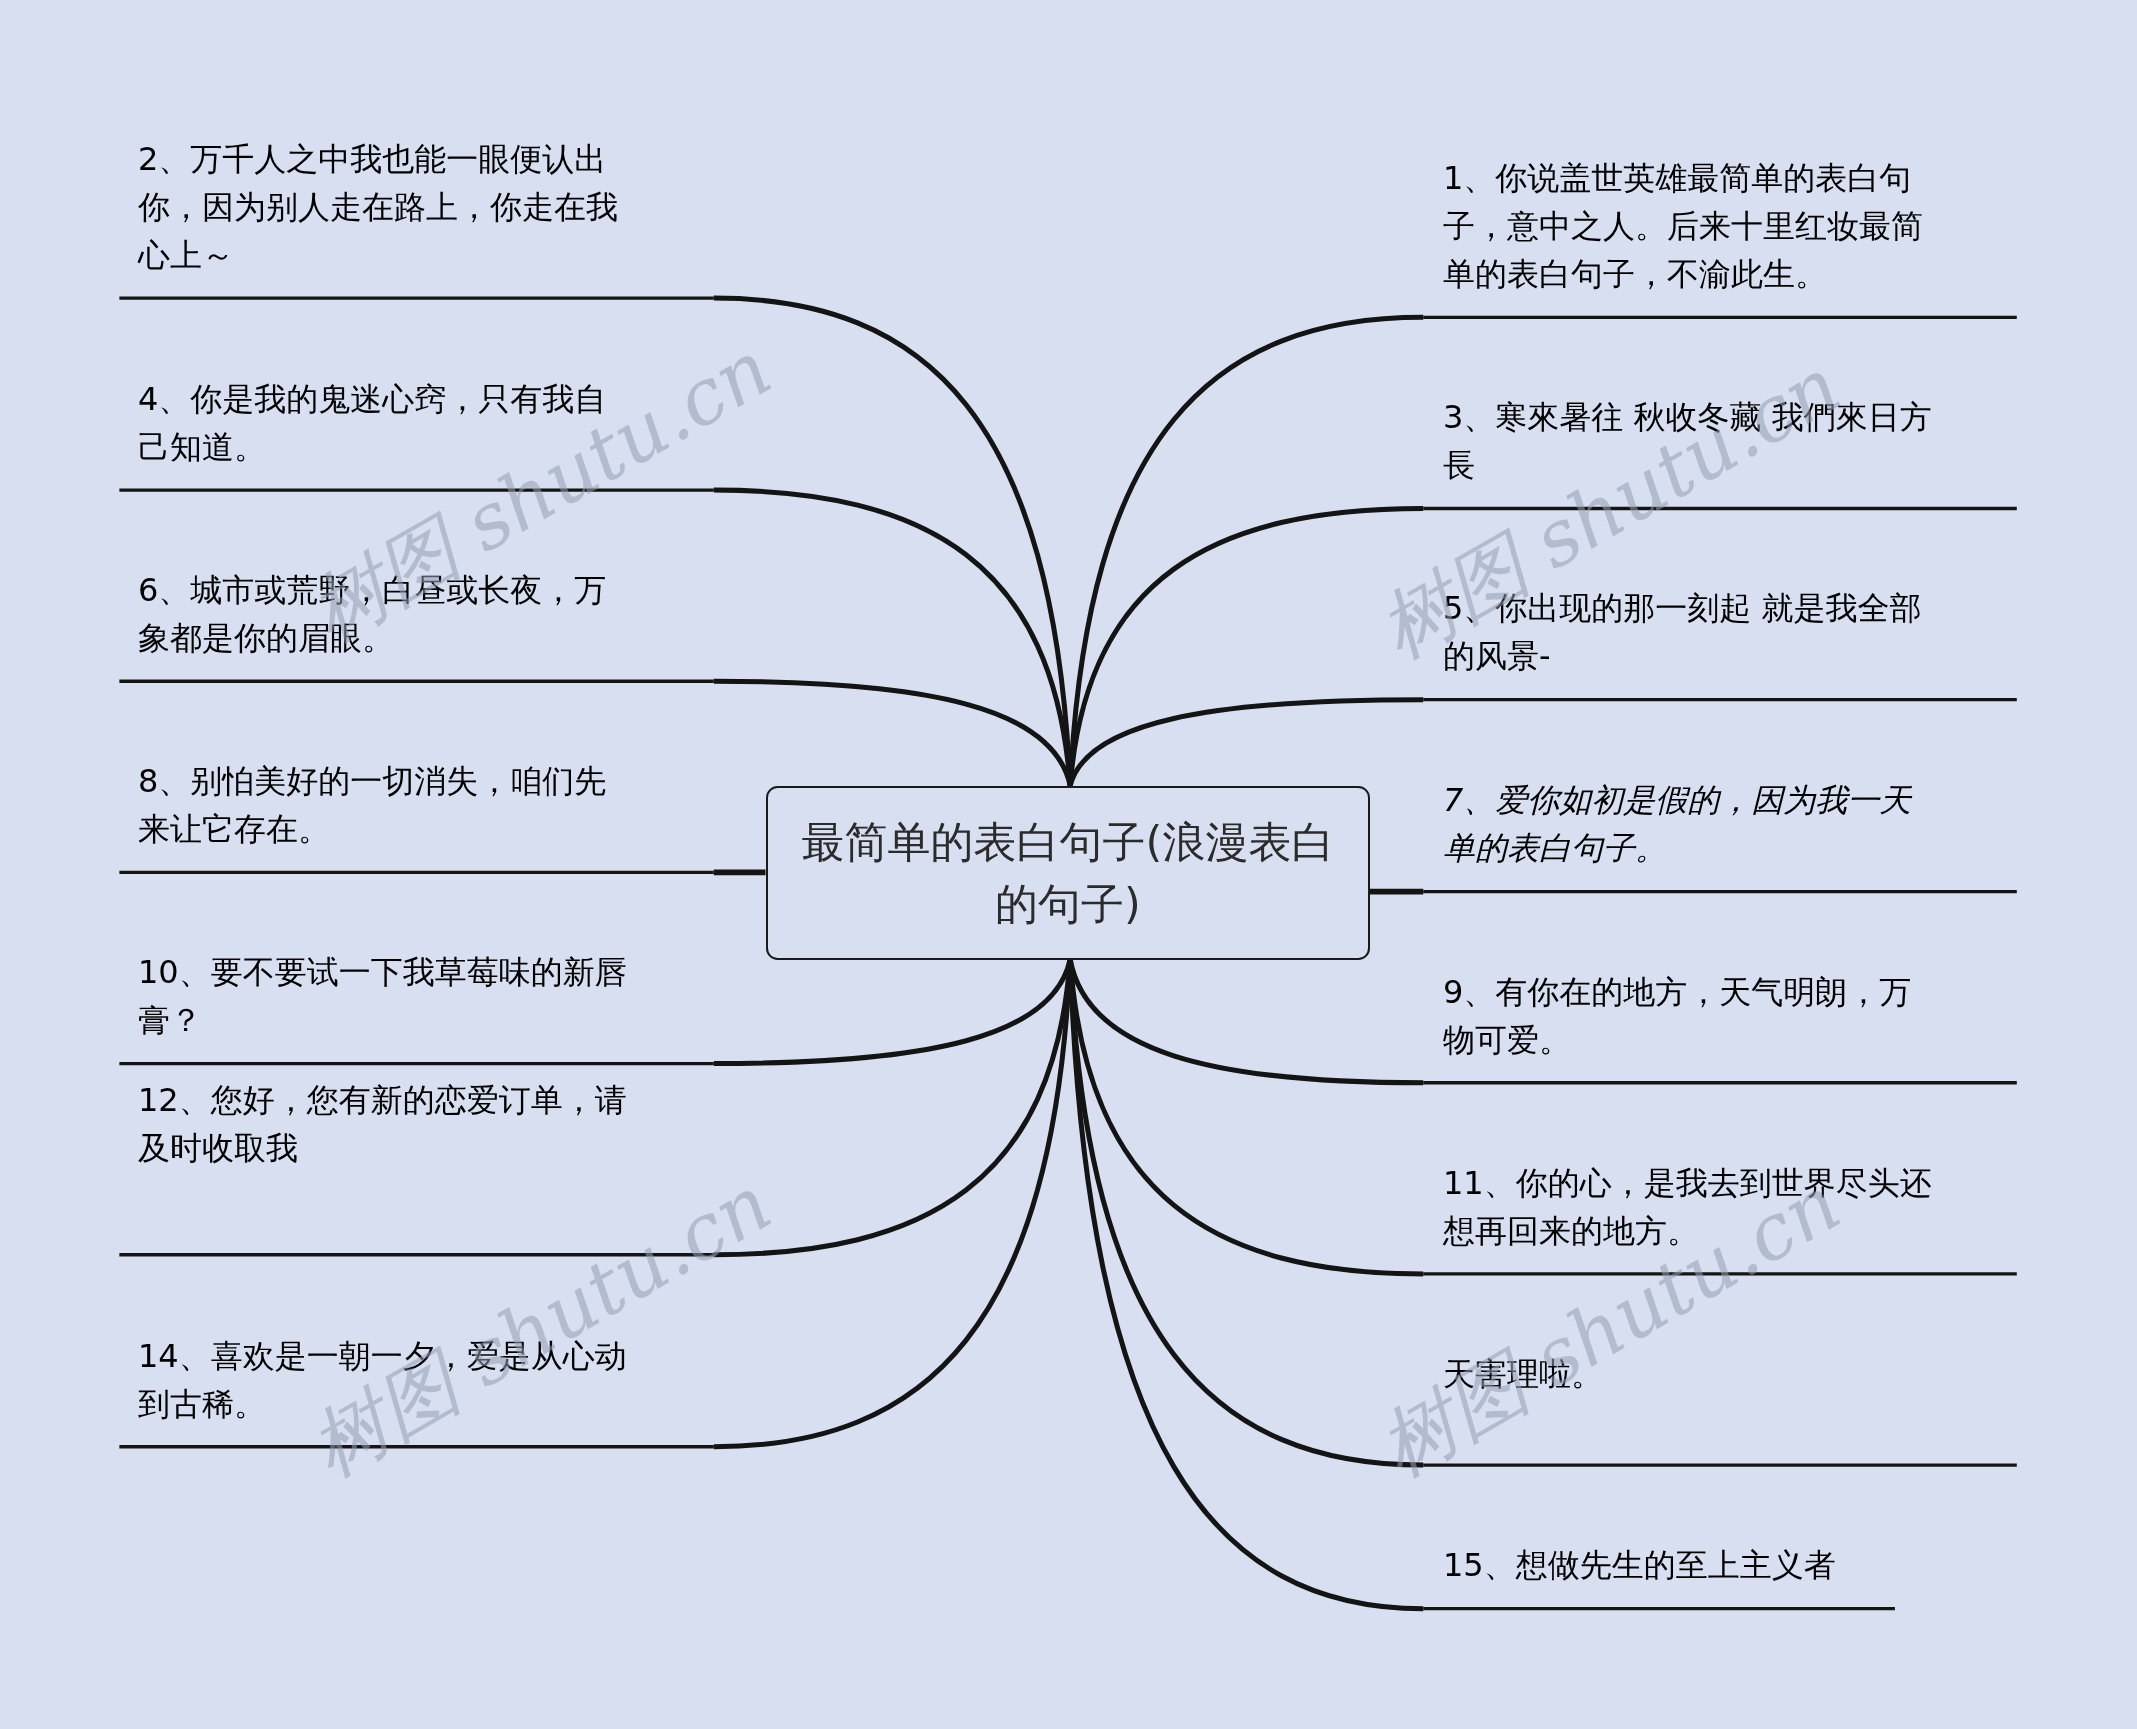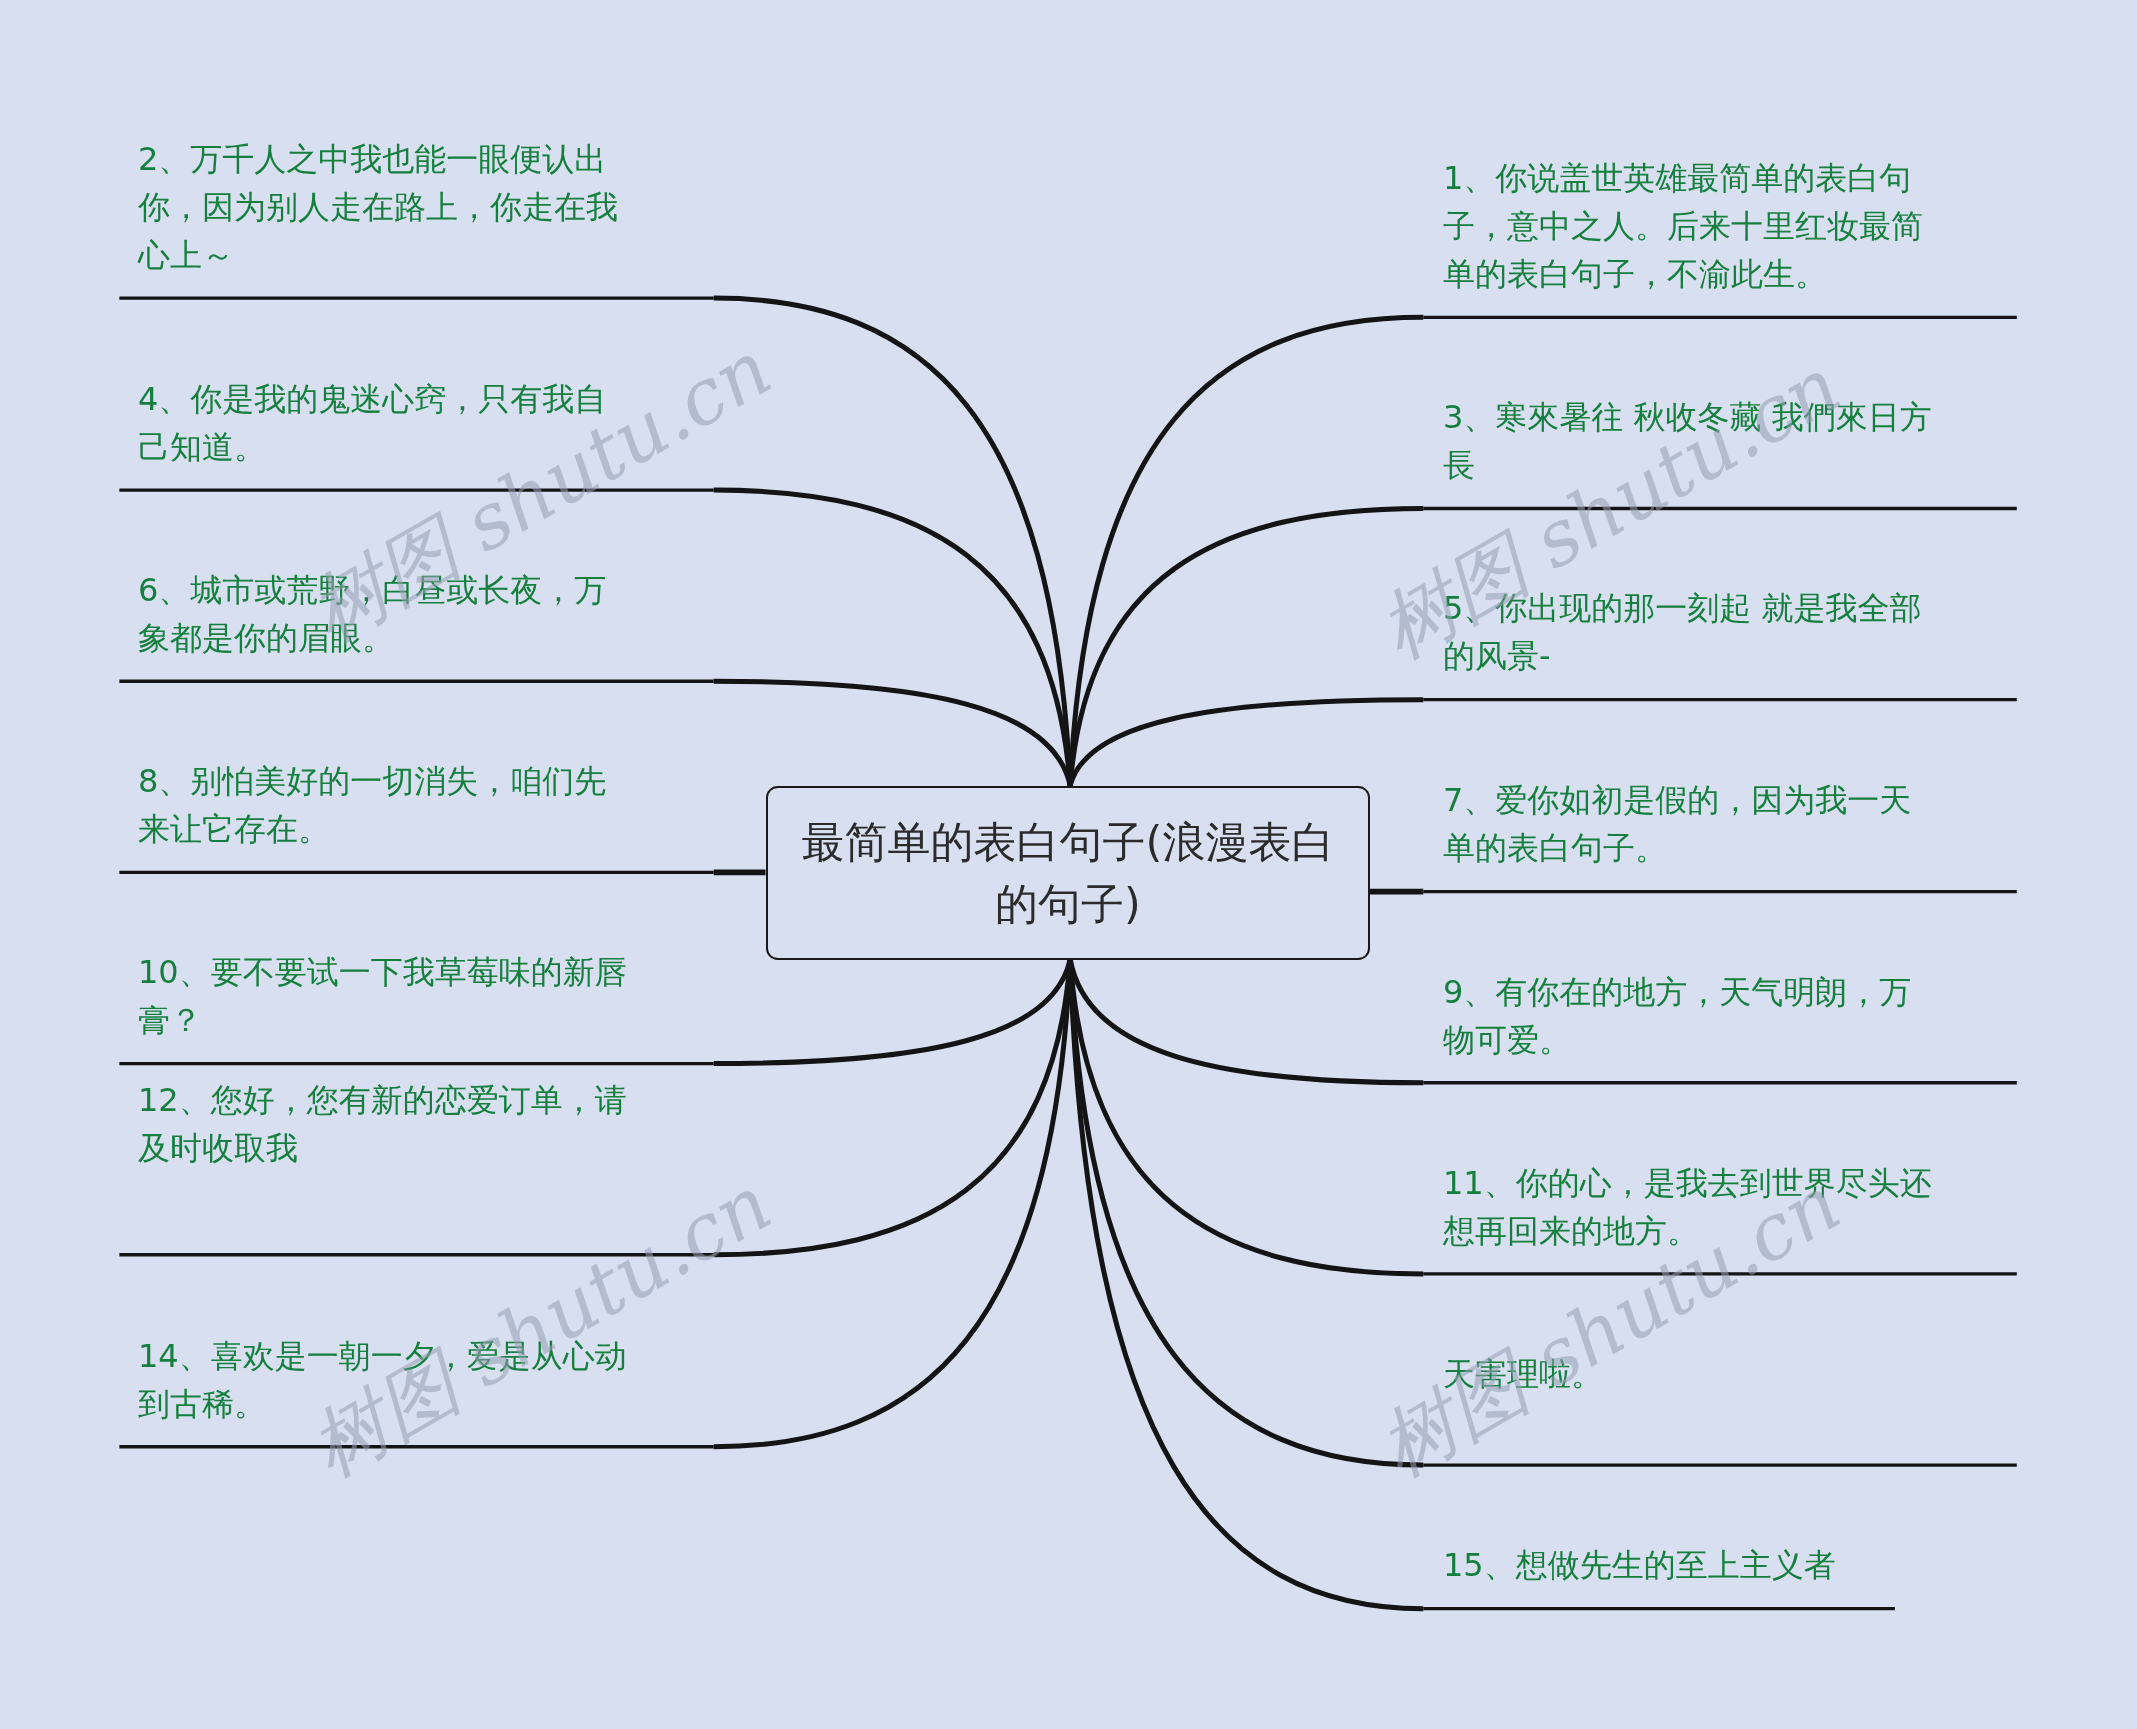--- a/index.html
+++ b/index.html
@@ -8,21 +8,21 @@
     background: #d8dff1;
     position: relative;
     font-family: "DejaVu Sans", "Liberation Sans", sans-serif;
   }
   #canvas { position: absolute; left: 0; top: 0; width: 2137px; height: 1729px; }
   svg.links { position: absolute; left: 0; top: 0; }
   .node-text {
     position: absolute;
     font-size: 32px;
     line-height: 48px;
-    color: #15803d;
+    color: #000000;
     white-space: pre-wrap;
     word-break: break-all;
   }
   .center-node {
     position: absolute;
     left: 766px; top: 786px;
     width: 604px; height: 174px;
     box-sizing: border-box;
     border: 2.5px solid #1a1a1a;
     border-radius: 11.7px;
@@ -89,21 +89,21 @@
       <div class="node-text" style="left: 138px; width: 584px; top: 566px;"><div>6、城市或荒野，白昼或长夜，万</div><div>象都是你的眉眼。</div></div>
       <div class="node-text" style="left: 138px; width: 584px; top: 757px;"><div>8、别怕美好的一切消失，咱们先</div><div>来让它存在。</div></div>
       <div class="node-text" style="left: 138px; width: 584px; top: 948px;"><div>10、要不要试一下我草莓味的新唇</div><div>膏？</div></div>
       <div class="node-text" style="left: 138px; width: 584px; top: 1076px;"><div>12、您好，您有新的恋爱订单，请</div><div>及时收取我</div></div>
       <div class="node-text" style="left: 138px; width: 584px; top: 1332px;"><div>14、喜欢是一朝一夕，爱是从心动</div><div>到古稀。</div></div>
     </div>
   <div id="right-nodes">
       <div class="node-text" style="left: 1443px; width: 601px; top: 154px;"><div>1、你说盖世英雄最简单的表白句</div><div>子，意中之人。后来十里红妆最简</div><div>单的表白句子，不渝此生。</div></div>
       <div class="node-text" style="left: 1443px; width: 601px; top: 393px;"><div>3、寒來暑往 秋收冬藏 我們來日方</div><div>長</div></div>
       <div class="node-text" style="left: 1443px; width: 601px; top: 584px;"><div>5、你出现的那一刻起 就是我全部</div><div>的风景-</div></div>
-      <div class="node-text" style="left: 1443px; width: 601px; top: 776px;"><div>7、爱你如初是假的，因为我一天</div><div>单的表白句子。</div></div>
+      <div class="node-text" style="left: 1443px; width: 601px; top: 776px; font-style: italic;"><div>7、爱你如初是假的，因为我一天</div><div>单的表白句子。</div></div>
       <div class="node-text" style="left: 1443px; width: 601px; top: 968px;"><div>9、有你在的地方，天气明朗，万</div><div>物可爱。</div></div>
       <div class="node-text" style="left: 1443px; width: 601px; top: 1159px;"><div>11、你的心，是我去到世界尽头还</div><div>想再回来的地方。</div></div>
       <div class="node-text" style="left: 1443px; width: 601px; top: 1350px;"><div>天害理啦。</div></div>
       <div class="node-text" style="left: 1443px; width: 601px; top: 1541px;"><div>15、想做先生的至上主义者</div></div>
     </div>
 
   <div class="center-node">
     <span>最简单的表白句子(浪漫表白的句子)</span>
   </div>
 

